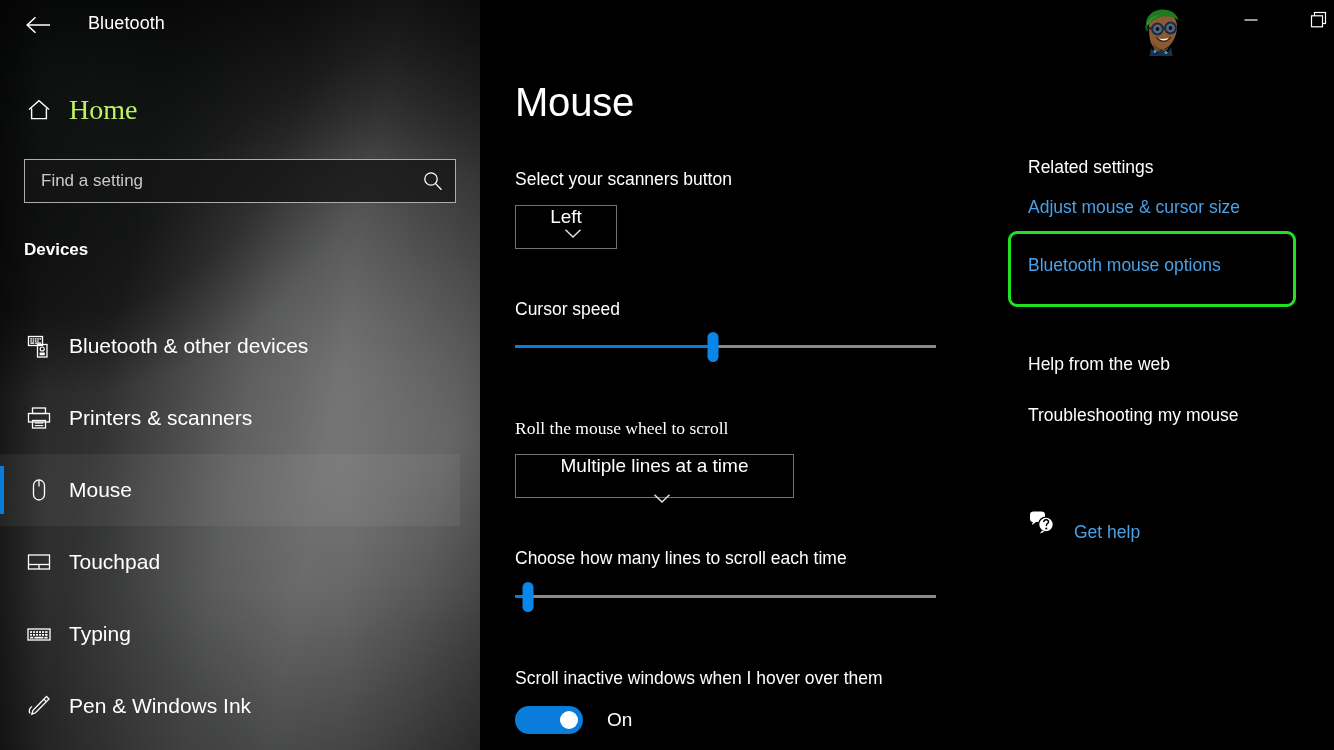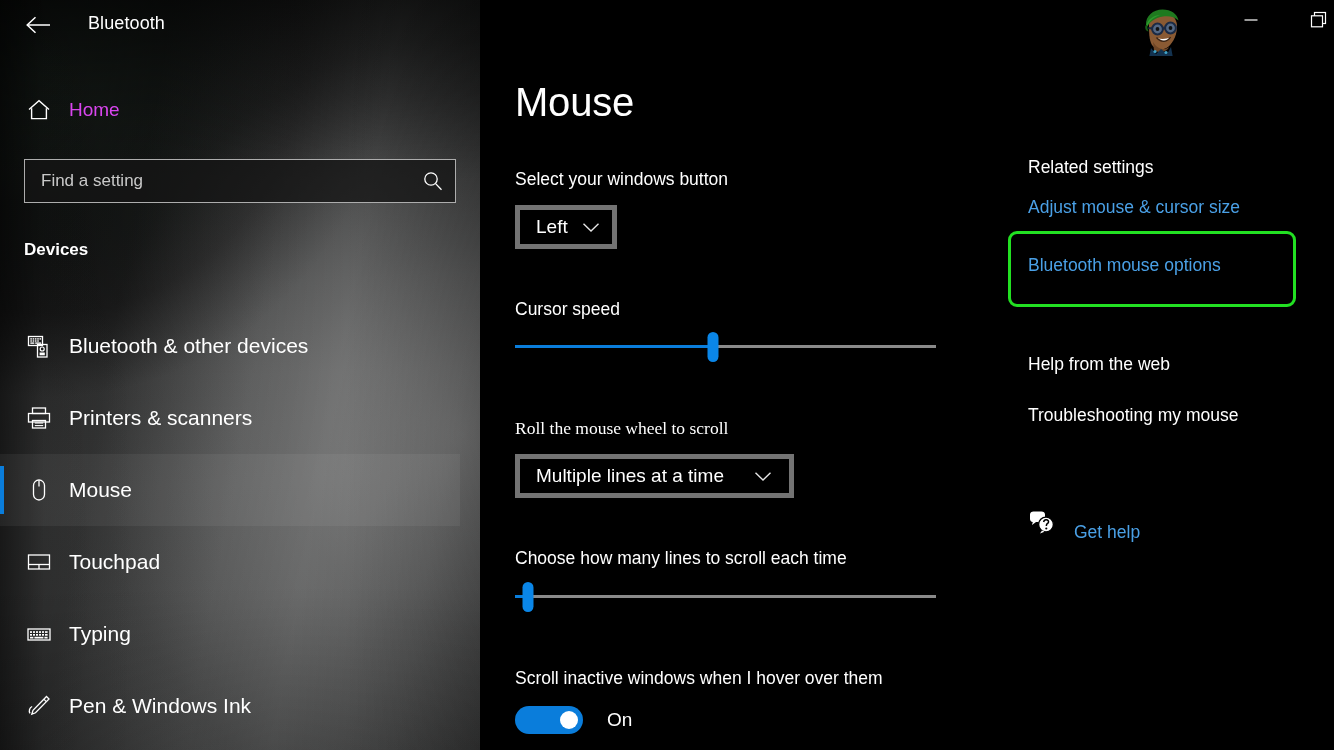--- a/index.html
+++ b/index.html
@@ -77,22 +77,23 @@
   #home-row {
     position: absolute;
     left: 0; top: 88px;
     width: 460px; height: 44px;
     display: flex; align-items: center;
     cursor: pointer;
   }
   #home-row .ico { width: 30px; margin-left: 24px; display:flex; align-items:center; justify-content:center; }
   #home-row .lbl {
     margin-left: 15px;
-    font-size: 19px;
-    color: #d946ef;
+    font-size: 28px;
+    color: #bef264;
+    font-family: Liberation Serif, serif;
   }
 
   
   #search-box {
     position: absolute;
     left: 24px; top: 159px;
     width: 432px; height: 44px;
     box-sizing: border-box;
     background: rgba(20,20,20,0.78);
     border: 1px solid #adadad;
@@ -206,25 +207,26 @@
     font-size: 17.5px;
     color: #ffffff;
     white-space: nowrap;
   }
 
   .combo {
     position: absolute;
     box-sizing: border-box;
     height: 44px;
     background: #000000;
-    border: 5px solid #737373;
+    border: 1px solid #737373;
     display: flex;
     align-items: center;
     padding: 0 16px 0 16px;
     cursor: pointer;
+    flex-direction: column;
   }
   .combo .cval {
     font-size: 19px;
     color: #ffffff;
     white-space: nowrap;
   }
   .combo .chev {
     margin-left: 14px;
     display: flex; align-items: center;
   }
@@ -528,21 +530,21 @@
         <rect x="4.5" y="1.5" width="11" height="11" fill="none" stroke="#ffffff" stroke-width="1.2"></rect>
         <rect x="1.5" y="4.8" width="11" height="11" fill="#000000" stroke="#ffffff" stroke-width="1.2"></rect>
       </svg>
     </div>
   </div>
 
   <div id="main" style="background: rgb(0, 0, 0);">
 
     <div id="page-title">Mouse</div>
 
-    <div class="sec-label" style="left:35px; top:113px;">Select your windows button</div>
+    <div class="sec-label" style="left:35px; top:113px;">Select your scanners button</div>
     <div class="combo" style="left:35px; top:149px; width:102px;">
       <span class="cval">Left</span>
       <span class="chev">
         <svg width="18" height="11" viewBox="0 0 18 11">
           <path d="M1.5 1.8 L9 9 L16.5 1.8" fill="none" stroke="#e6e6e6" stroke-width="1.4"></path>
         </svg>
       </span>
     </div>
 
     <div class="sec-label" style="left:35px; top:243px;">Cursor speed</div>

